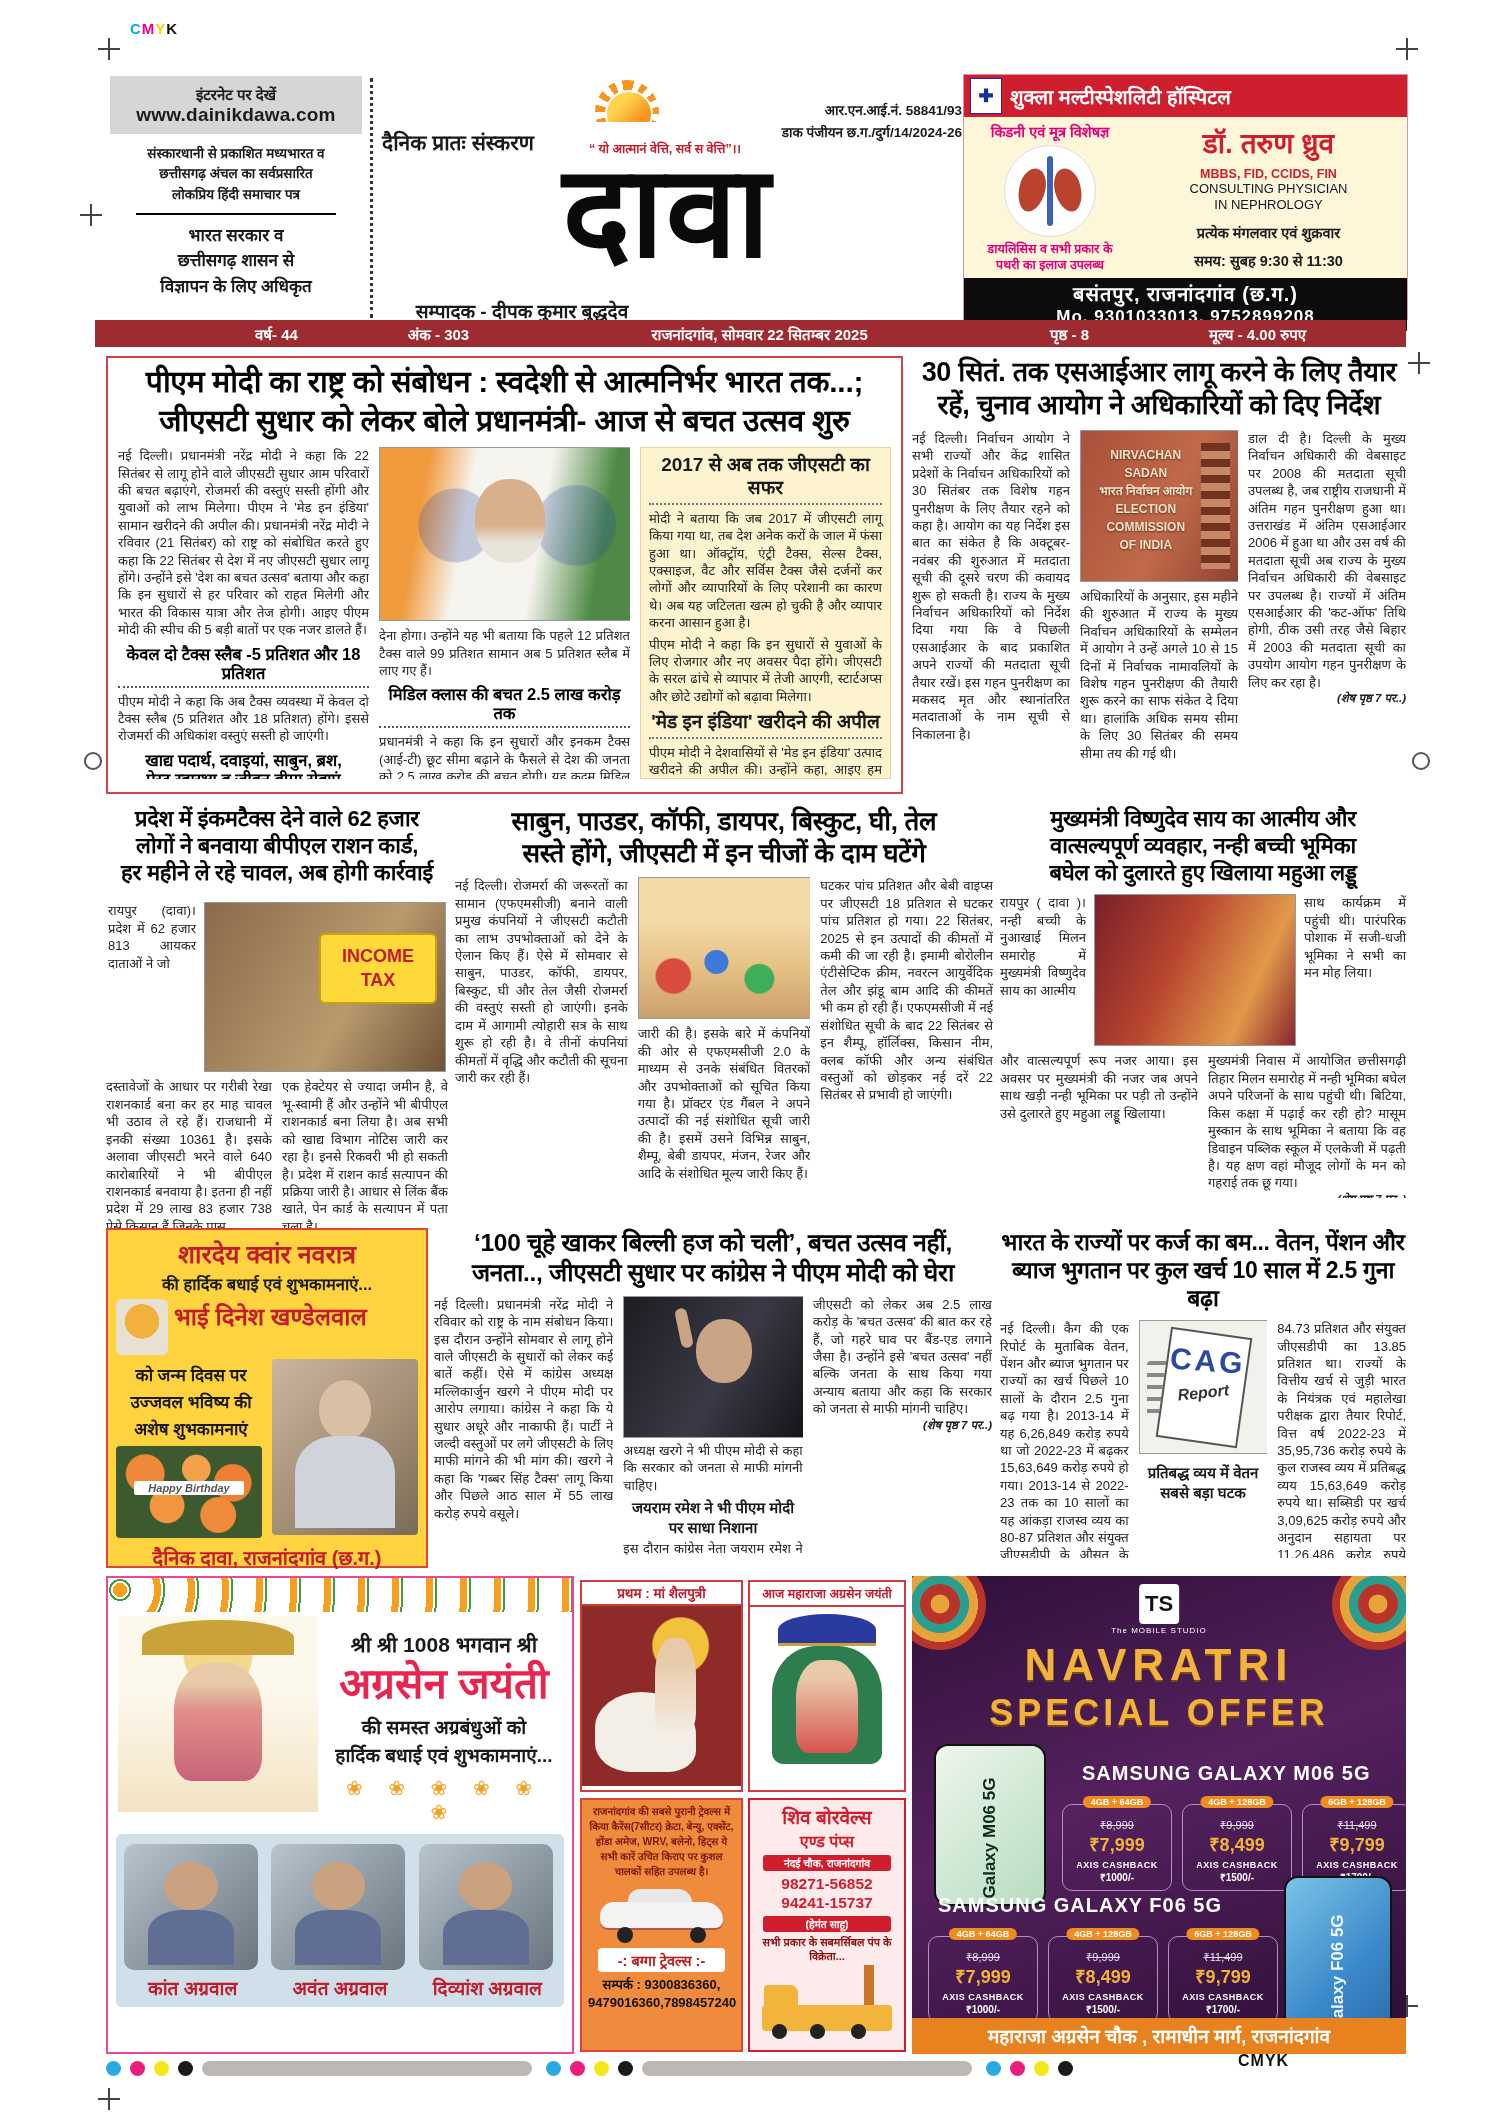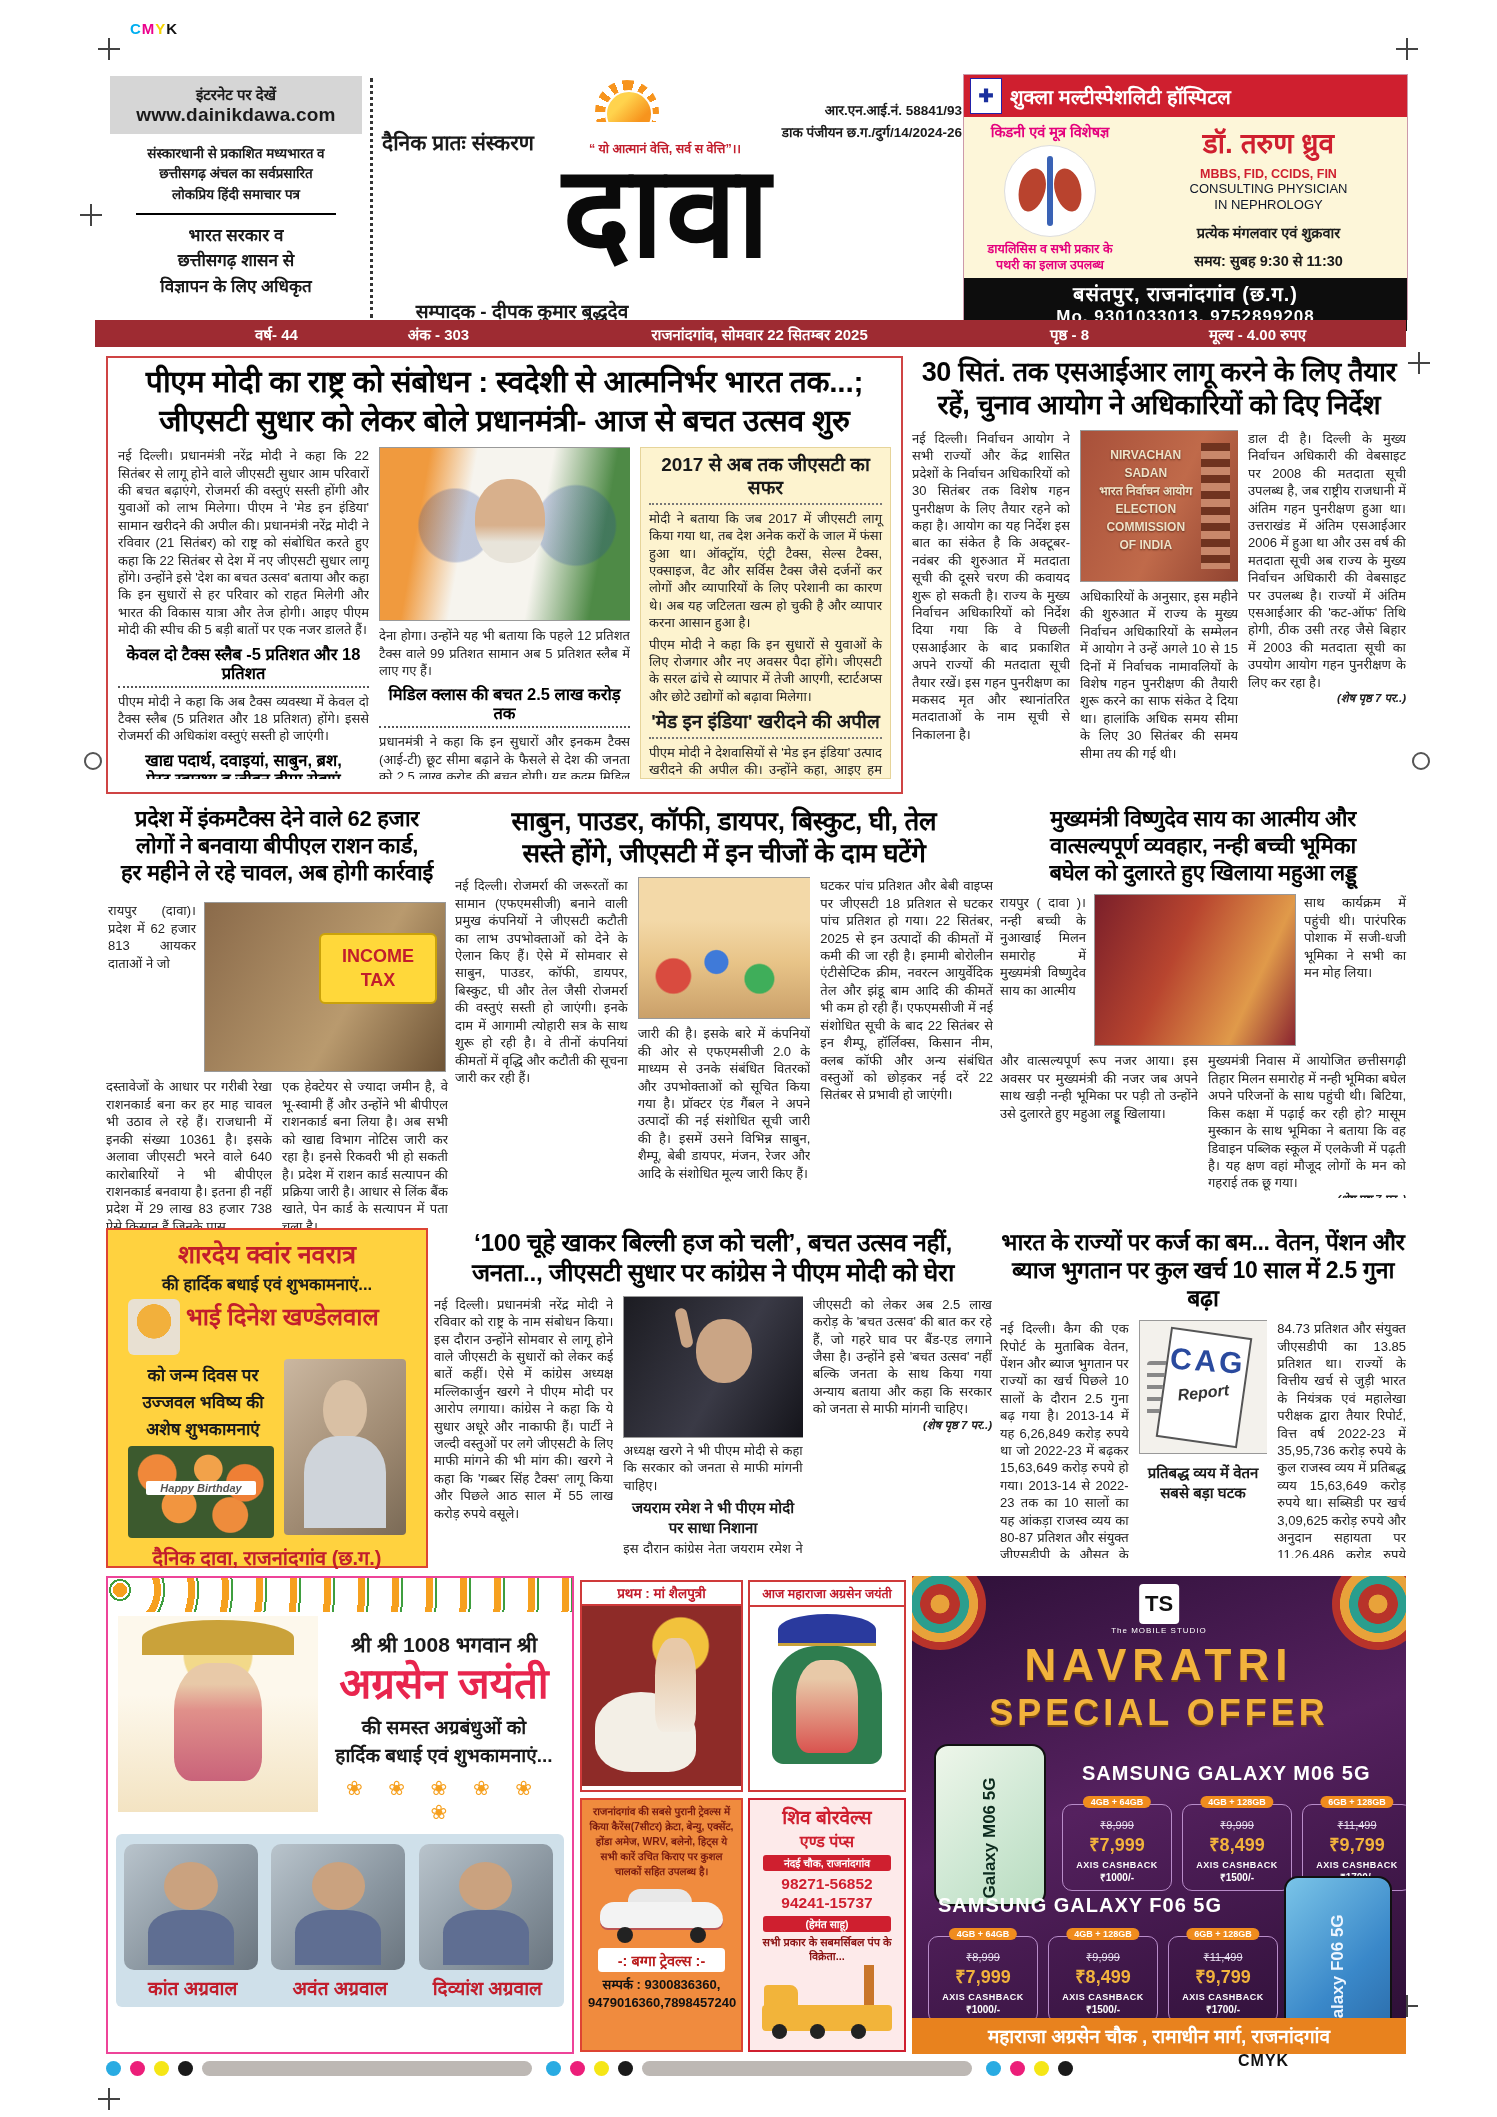--- a/index.html
+++ b/index.html
@@ -104,21 +104,21 @@
   .market-photo{width:100%;height:140px;background:
      radial-gradient(circle at 20% 70%,#d94b3f 0 10%,transparent 11%),
      radial-gradient(circle at 45% 60%,#3f7ad9 0 9%,transparent 10%),
      radial-gradient(circle at 70% 72%,#3fae5a 0 9%,transparent 10%),
      linear-gradient(#f3d9a8 0 30%,#e8c488 60%,#caa06a);}
   .cm-art{left:1000px;top:806px;width:406px;height:408px;}
   .cm-art .headline{font-size:22px;}
   .cm-photo{width:100%;height:150px;background:linear-gradient(115deg,#7a1f2a,#b8452f 40%,#e09a4a 75%,#8a2430);}
   
   .bday{left:106px;top:1228px;width:322px;height:340px;background:#ffd23f;border:2px solid #d43;box-sizing:border-box;
-        text-align:center;padding:6px 20px;}
+        text-align:center;padding:6px 8px;}
   .bday .l1{color:#c21d2c;font-weight:900;font-size:25px;}
   .bday .l2{font-weight:700;font-size:16.5px;margin-top:2px;}
   .bday .name{color:#c21d2c;font-weight:900;font-size:24px;}
   .bday-row{display:flex;gap:6px;margin-top:4px;align-items:flex-start;}
   .durga{width:52px;height:56px;border-radius:6px;background:radial-gradient(circle at 50% 40%,#f2b03c 0 40%,#e8e0d2 41%);flex:0 0 auto;}
   .bday-left{width:150px;}
   .bday .w1{font-weight:900;font-size:17px;margin-top:4px;}
   .roses{width:146px;height:92px;margin-top:6px;position:relative;border-radius:4px;background:
      radial-gradient(circle at 20% 30%,#f0883a 0 14%,transparent 15%),
      radial-gradient(circle at 55% 25%,#f2a24a 0 13%,transparent 14%),

